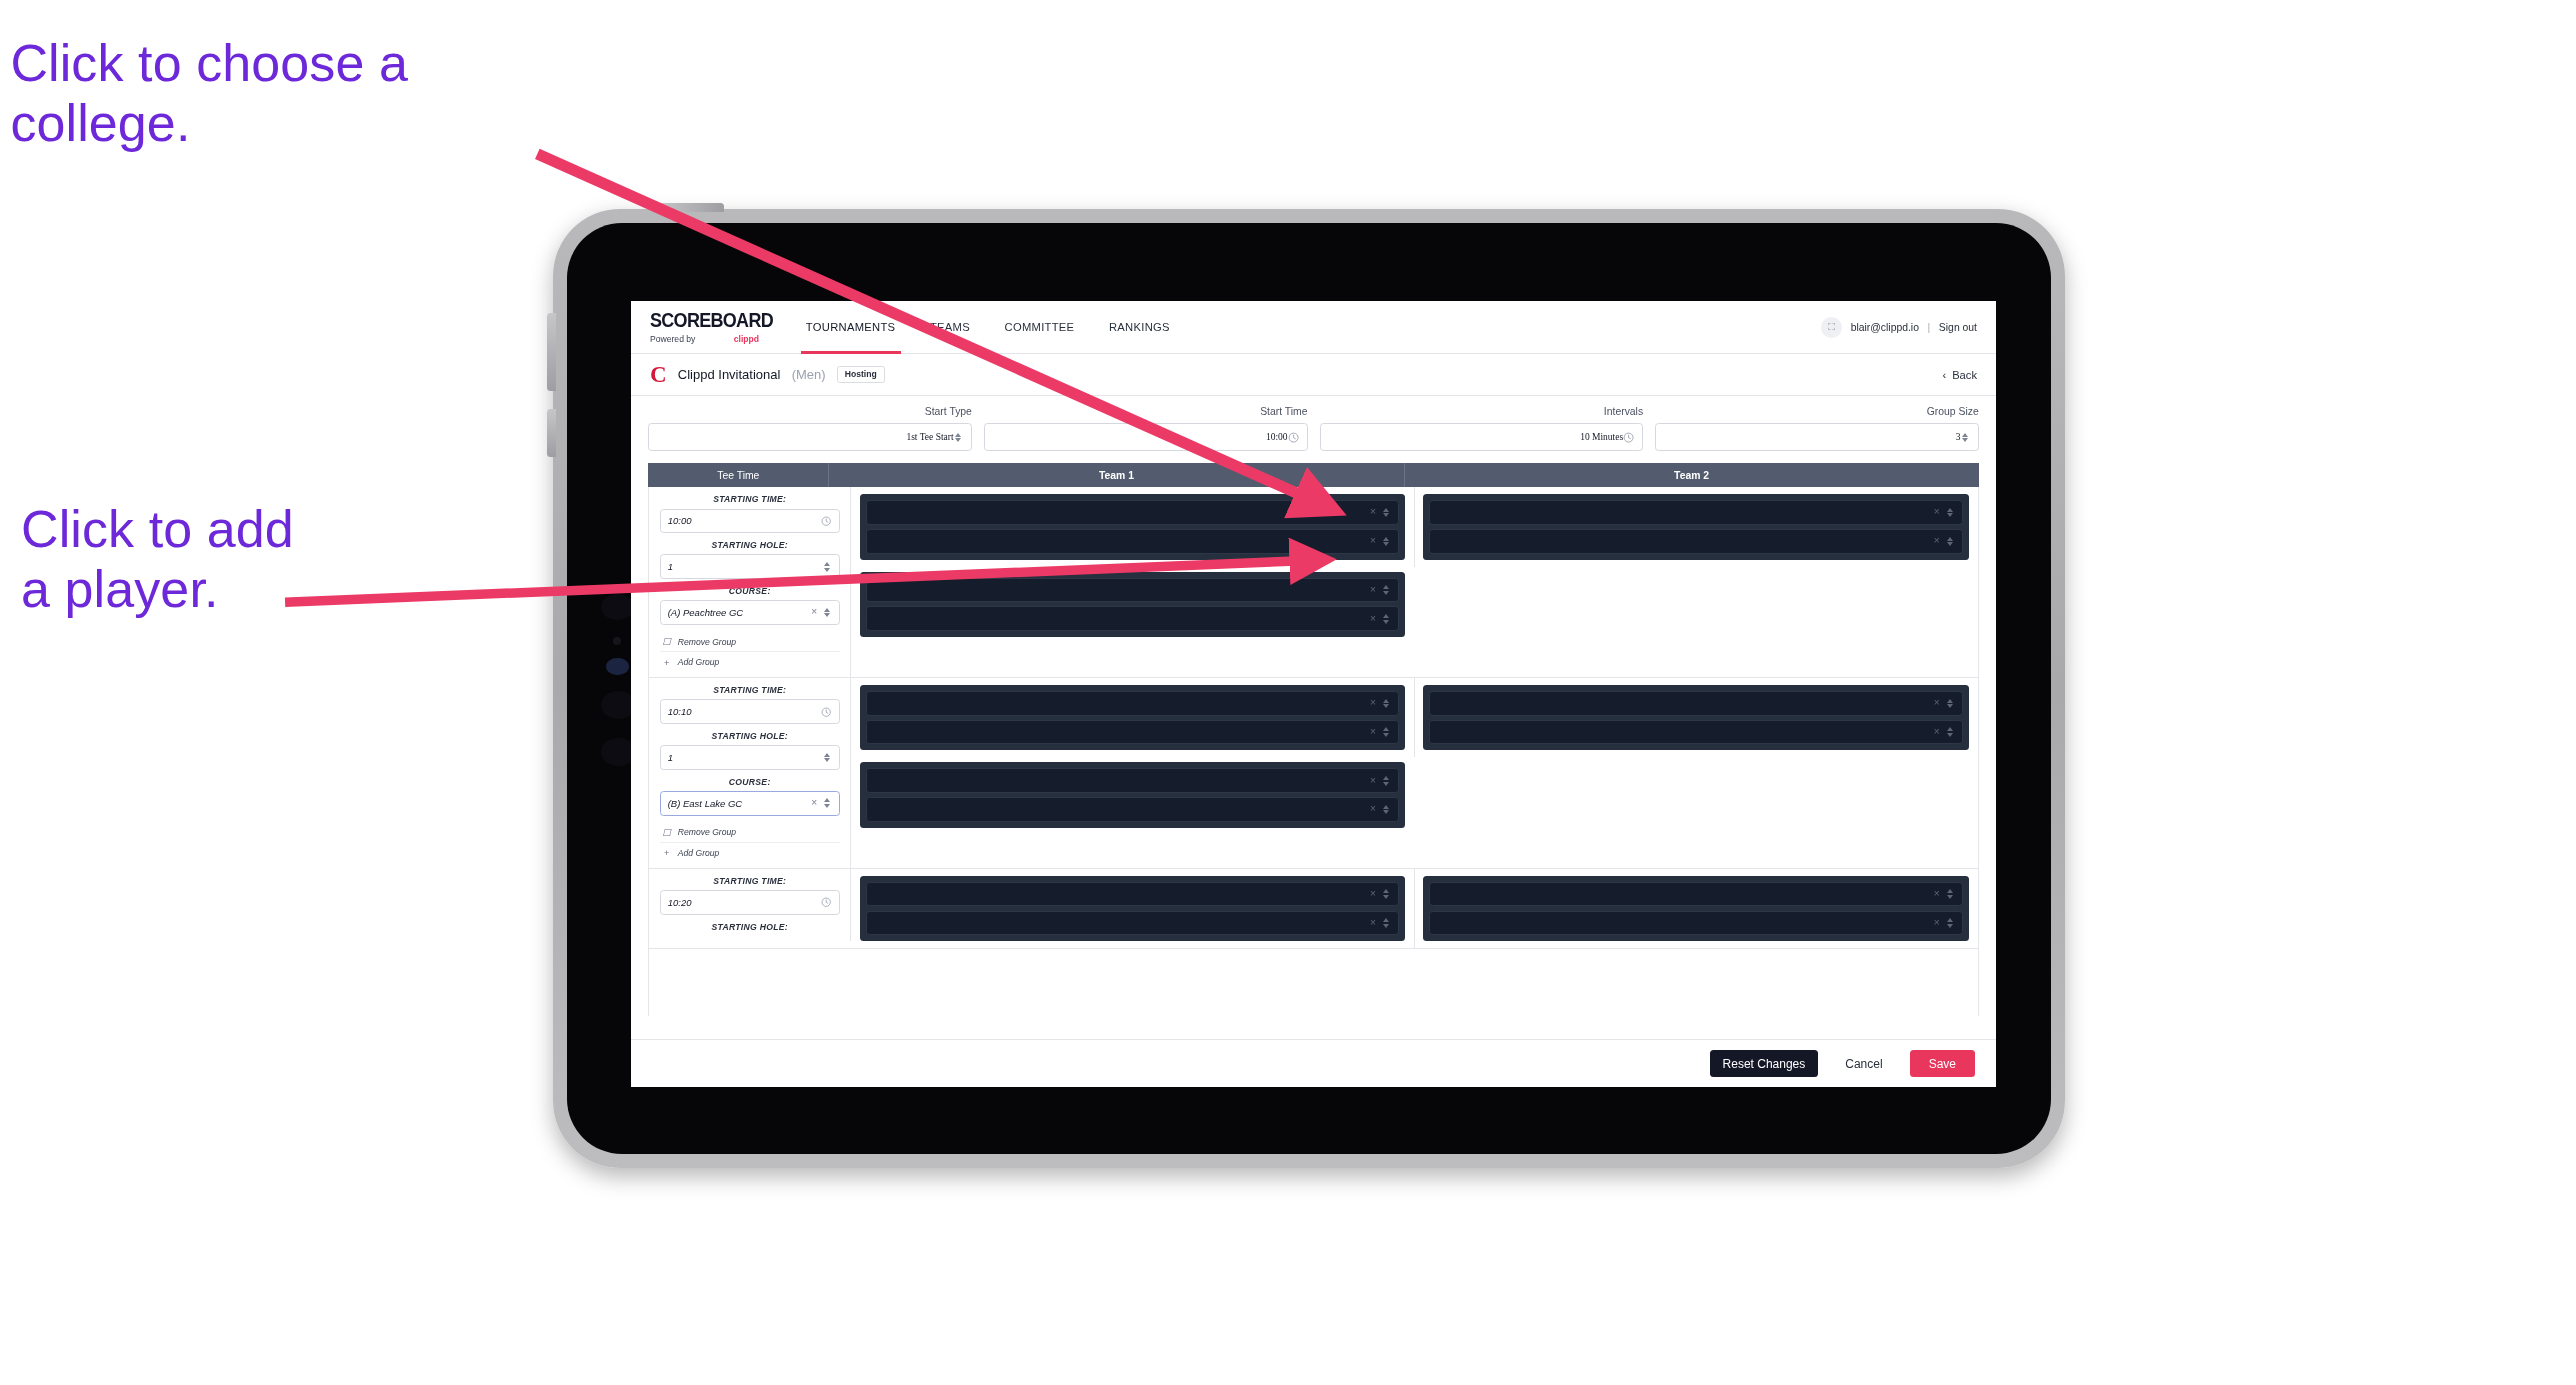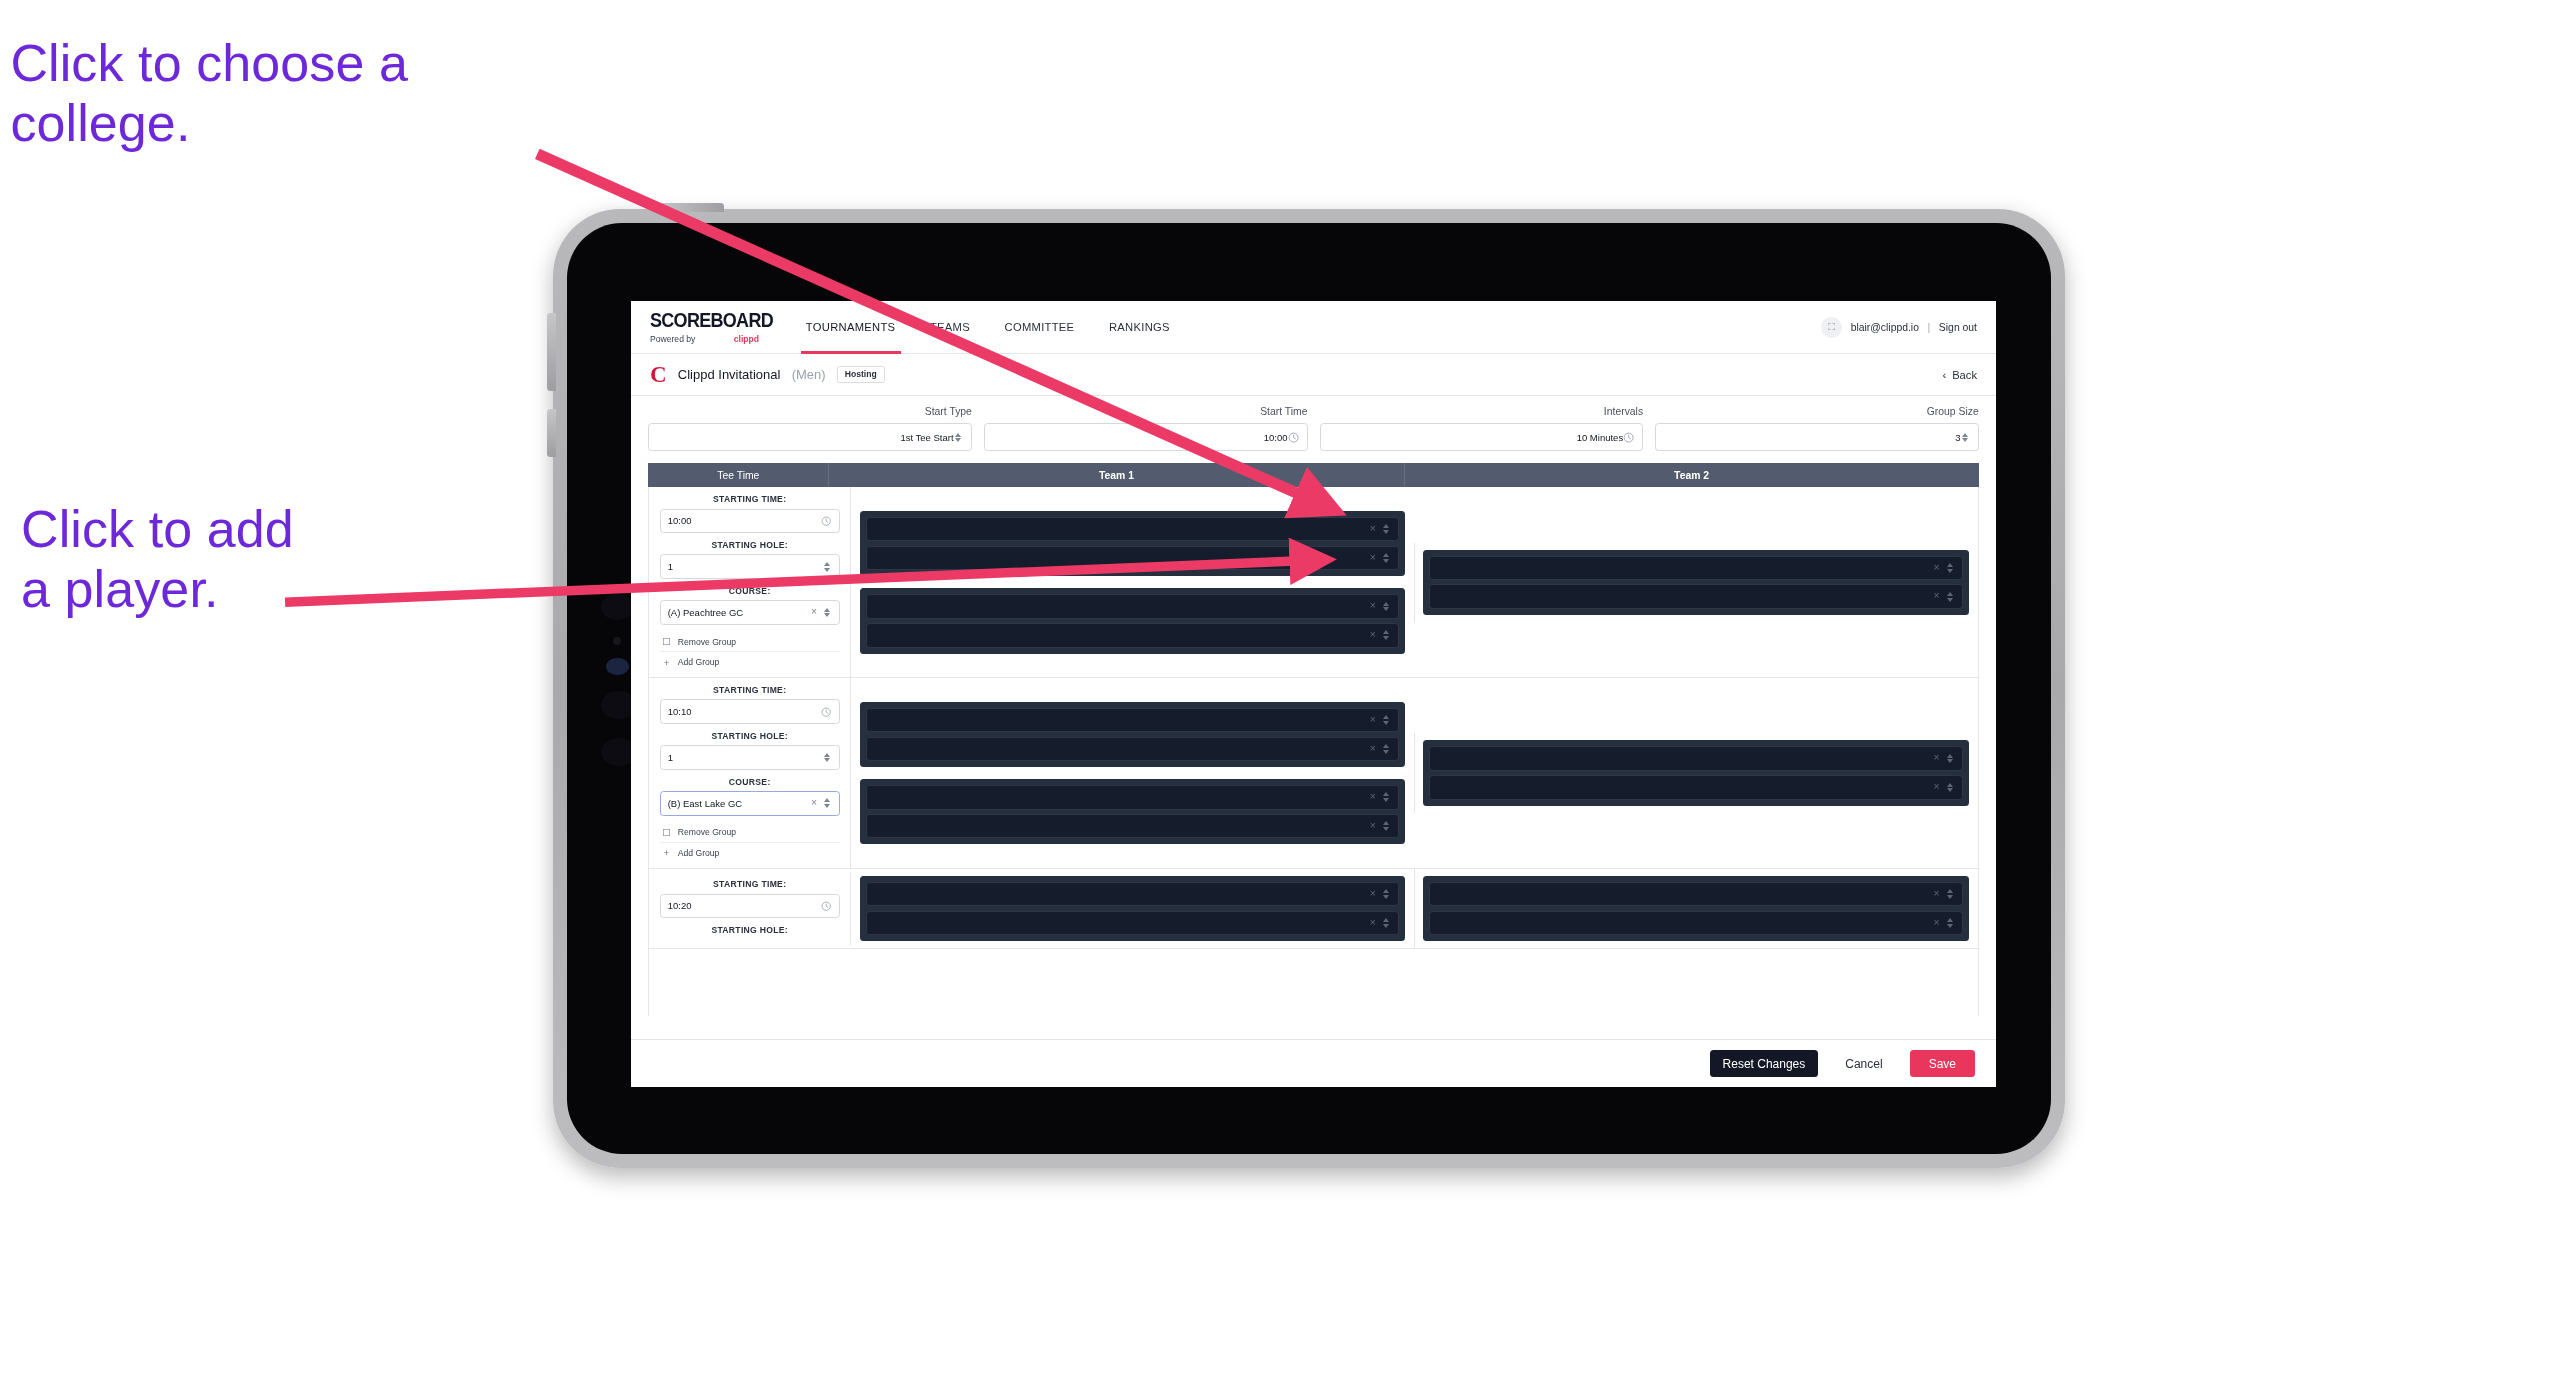--- a/index.html
+++ b/index.html
@@ -228,21 +228,21 @@
     border: 0.9px solid #d5d8de;
     border-radius: 3.5px;
     display: flex;
     align-items: center;
     padding: 0 7.8px;
     font-size: 9.5px;
     color: #141826;
     background: #fff;
     cursor: pointer;
   }
-  .control .val { flex: 1; }
+  .control .val { flex: 1; font-family: Liberation Serif, serif; }
   .ico { color: #8b93a2; font-size: 10.4px; line-height: 1; display: flex; align-items: center; }
   .stepper {
     width: 9.5px; height: 14px;
     display: flex; flex-direction: column;
     align-items: center; justify-content: center;
     gap: 1.7px;
     color: #7d8492;
   }
   .stepper i {
     display: block;
@@ -274,22 +274,23 @@
     margin: 0 17.3px;
     border-left: 0.9px solid #e3e5e8;
     border-right: 0.9px solid #e3e5e8;
     height: 529px;
     overflow: hidden;
     background: #fff;
   }
   .trow {
     display: flex;
     border-bottom: 0.9px solid #e3e5e8;
-    align-items: center;
+    align-items: flex-start;
     background: #fff;
+    font-style: italic;
   }
   .tee-cell {
     width: 180px;
     flex: none;
     border-right: 0.9px solid #e3e5e8;
     padding: 7px 10.4px 5.2px 10.4px;
     display: flex;
     flex-direction: column;
     align-items: stretch;
   }

